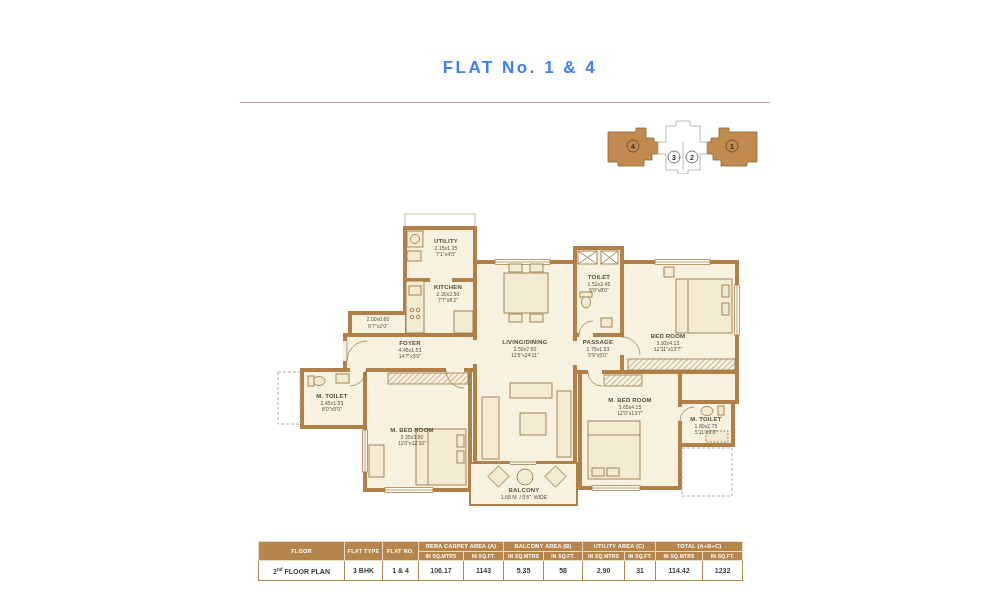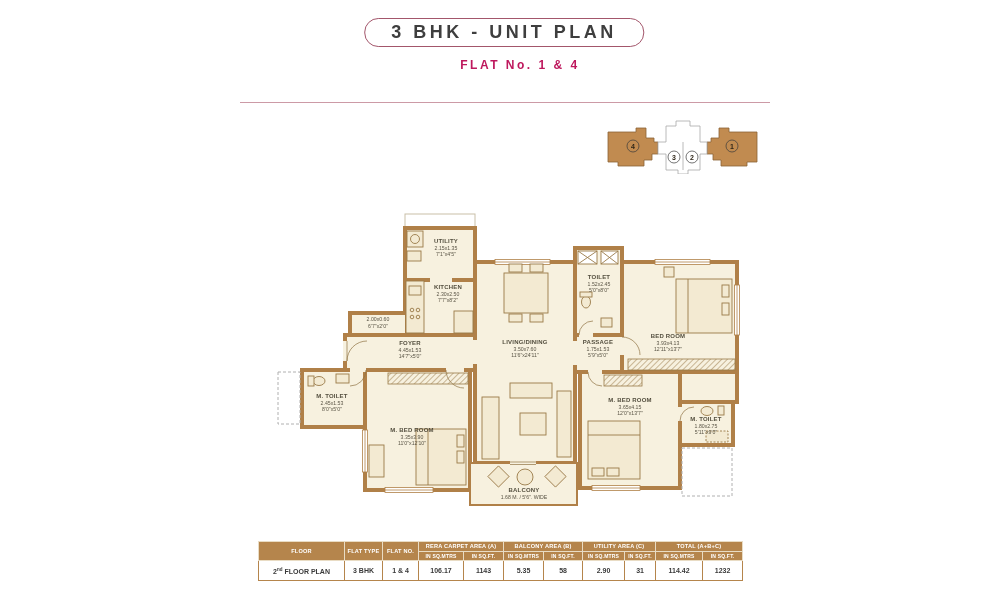--- a/index.html
+++ b/index.html
@@ -3,21 +3,21 @@
 <meta charset="utf-8">
 <style>
   html,body{margin:0;padding:0;background:#fff;}
   #screen{position:relative;width:1000px;height:600px;background:#fff;overflow:hidden;
           font-family:"Liberation Sans",sans-serif;}
   
   .title-box{position:absolute;top:18px;left:504px;transform:translateX(-50%);
     border:1.6px solid #a3566b;border-radius:14px;padding:3px 26px;white-space:nowrap;}
   .title-text{font-size:18px;font-weight:700;letter-spacing:3.5px;color:#3e3e3e;}
   .subtitle{position:absolute;top:58px;left:504px;transform:translateX(-50%);
-    font-size:12px;font-weight:700;letter-spacing:2.5px;color:#be185d;white-space:nowrap;padding-left:32px;}
+    font-size:17px;font-weight:700;letter-spacing:2.5px;color:#3b82f6;white-space:nowrap;padding-left:32px;}
   .divider{position:absolute;top:102px;left:240px;width:530px;border-top:1.6px solid #cc9aa6;}
   
   .keyplan{position:absolute;left:600px;top:112px;}
   .plan{position:absolute;left:270px;top:205px;}
   
   .rn{font:700 6px "Liberation Sans",sans-serif;fill:#534e3e;text-anchor:middle;letter-spacing:.2px;}
   .rd{font:400 5.2px "Liberation Sans",sans-serif;fill:#5a5546;text-anchor:middle;}
   .kn{font:700 7px "Liberation Sans",sans-serif;fill:#2e2517;text-anchor:middle;}
   
   .spec-table{position:absolute;left:258px;top:541px;border-collapse:collapse;table-layout:fixed;
@@ -28,23 +28,20 @@
   .spec-table td{font-size:7px;font-weight:700;color:#3a3a3a;border:1px solid #b5854c;
     text-align:center;height:17px;background:#fff;}
   .spec-table td sup{font-size:4.5px;}
   .spec-table td .fl-rest{margin-left:2px;}
 </style>
 </head>
 <body>
 
 <div id="screen">
 
-  <div class="title-box">
-    <span class="title-text">3 BHK - UNIT PLAN</span>
-  </div>
   <div class="subtitle">FLAT No. 1 &amp; 4</div>
   <div class="divider"></div>
 
   <svg class="keyplan" width="165" height="62" viewBox="0 0 165 62">
     <g>
       <path d="M8,20 L36,20 L36,16 L46,16 L46,26 L54,26 L54,30 L58,30 L58,42 L52,42 L52,48 L44,48 L44,54 L18,54 L18,50 L8,50 Z" fill="#c18b50" stroke="#8a6236" stroke-width="0.8"></path>
       <path d="M157,20 L129,20 L129,16 L119,16 L119,26 L111,26 L111,30 L107,30 L107,42 L113,42 L113,48 L121,48 L121,54 L147,54 L147,50 L157,50 Z" fill="#c18b50" stroke="#8a6236" stroke-width="0.8"></path>
       <path d="M58,30 L66,30 L66,14 L76,14 L76,9 L90,9 L90,14 L100,14 L100,30 L107,30 L107,42 L100,42 L100,58 L88,58 L88,62 L78,62 L78,58 L66,58 L66,42 L58,42 Z" fill="#ffffff" stroke="#a8a8a8" stroke-width="0.8"></path>
       <line x1="83" y1="30" x2="83" y2="58" stroke="#a8a8a8" stroke-width="0.8"></line>
     </g>

